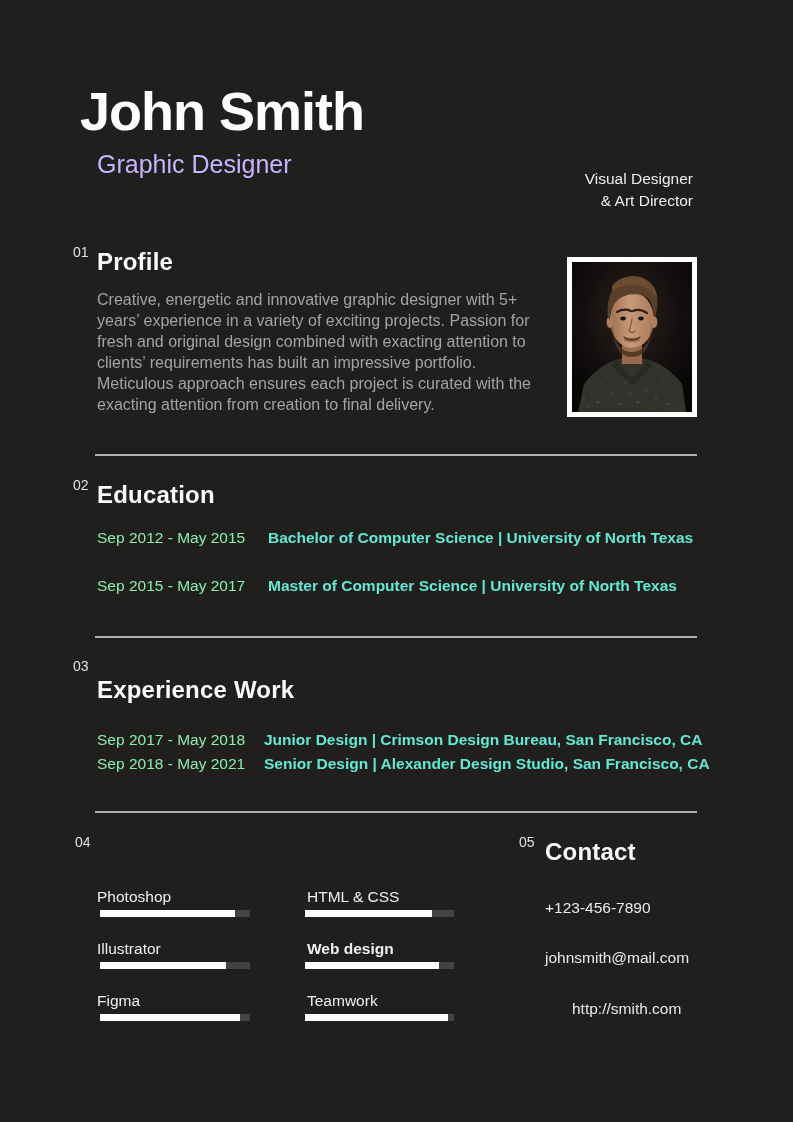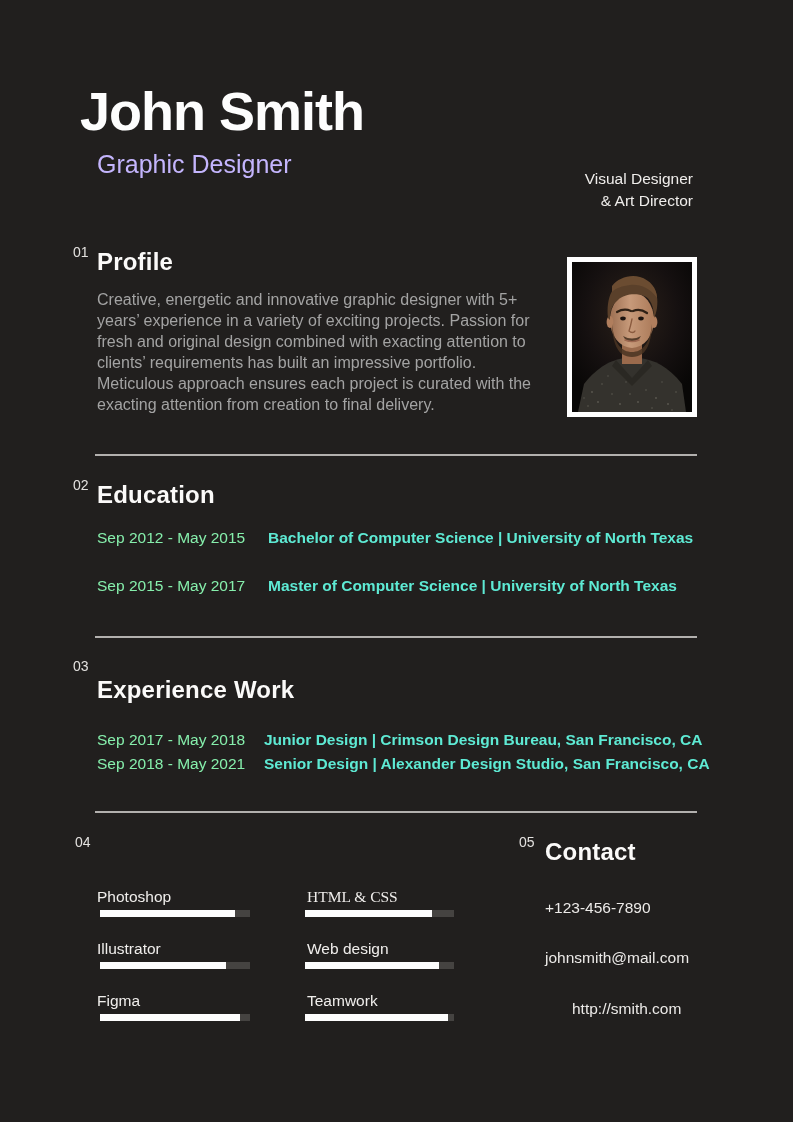--- a/index.html
+++ b/index.html
@@ -158,25 +158,25 @@
   </div>
   <div class="abs skill-label" style="left:97px;top:940px;">Illustrator</div>
   <div class="abs skill-bar" style="left:100px;top:962px;width:150px;">
     <div class="skill-fill" style="width: 84%;"></div>
   </div>
   <div class="abs skill-label" style="left:97px;top:992px;">Figma</div>
   <div class="abs skill-bar" style="left:100px;top:1014px;width:150px;">
     <div class="skill-fill" style="width: 93%;"></div>
   </div>
 
-  <div class="abs skill-label" style="left:307px;top:888px;font-family:Liberation Serif, serif;">HTML &amp; CSS</div>
+  <div class="abs skill-label" style="left:307px;top:888px;">HTML &amp; CSS</div>
   <div class="abs skill-bar" style="left:305px;top:910px;width:149px;">
     <div class="skill-fill" style="width: 85%;"></div>
   </div>
-  <div class="abs skill-label" style="left:307px;top:940px;">Web design</div>
+  <div class="abs skill-label" style="left:307px;top:940px;font-weight:bold;">Web design</div>
   <div class="abs skill-bar" style="left:305px;top:962px;width:149px;">
     <div class="skill-fill" style="width: 90%;"></div>
   </div>
   <div class="abs skill-label" style="left:307px;top:992px;">Teamwork</div>
   <div class="abs skill-bar" style="left:305px;top:1014px;width:149px;">
     <div class="skill-fill" style="width: 96%;"></div>
   </div>
 
   <div class="abs sec-num" style="left:519px;top:834px;">05</div>
   <div class="abs sec-title" style="left:545px;top:838px;">Contact</div>

